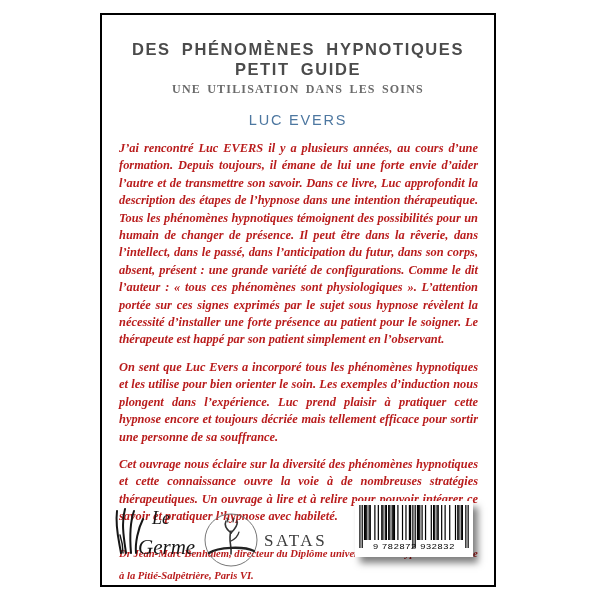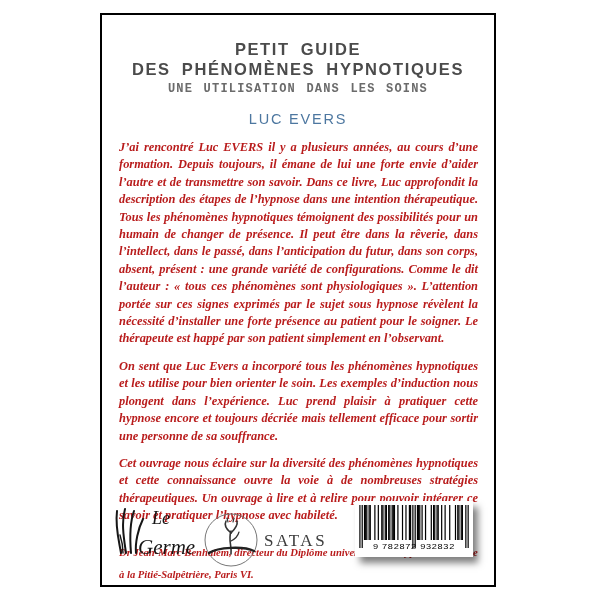--- a/index.html
+++ b/index.html
@@ -12,21 +12,21 @@
     background:#ffffff; border:2px solid #000; box-sizing:border-box;
     overflow:hidden;
   }
   .header { text-align:center; margin-top:24px; }
   .title {
     font-family:"Liberation Sans", sans-serif; font-weight:bold;
     text-transform:uppercase; color:#4b4b4b;
     font-size:16.5px; line-height:20px; letter-spacing:1.6px; word-spacing:5px;
   }
   .subtitle {
-    font-family:Liberation Mono, monospace; font-weight:bold;
+    font-family:Liberation Serif, serif; font-weight:bold;
     text-transform:uppercase; color:#6b6b6b;
     font-size:12px; letter-spacing:1.2px; word-spacing:2px; margin-top:3px;
   }
   .author {
     font-family:"Liberation Sans", sans-serif; font-weight:normal;
     text-transform:uppercase; color:#4d77a0;
     font-size:14.5px; letter-spacing:1.8px; margin-top:15px;
   }
   .bodytext { margin:12px 16px 0 17px; }
   .bodytext p {
@@ -56,22 +56,22 @@
     font-family:"Liberation Sans", sans-serif; font-size:8px;
     letter-spacing:0.6px; text-anchor:middle; fill:#000;
   }
 </style>
 </head>
 <body>
 
 <div class="cover">
 
   <div class="header">
+    <div class="title">des phénomènes hypnotiques</div>
     <div class="title">Petit guide</div>
-    <div class="title">des phénomènes hypnotiques</div>
     <div class="subtitle">Une utilisation dans les soins</div>
     <div class="author">Luc Evers</div>
   </div>
 
   <div class="bodytext">
     <p>J’ai rencontré Luc EVERS il y a plusieurs années, au cours d’une formation. Depuis toujours, il émane de lui une forte envie d’aider l’autre et de transmettre son savoir. Dans ce livre, Luc approfondit la description des étapes de l’hypnose dans une intention thérapeutique. Tous les phénomènes hypnotiques témoignent des possibilités pour un humain de changer de présence. Il peut être dans la rêverie, dans l’intellect, dans le passé, dans l’anticipation du futur, dans son corps, absent, présent : une grande variété de configurations. Comme le dit l’auteur : « tous ces phénomènes sont physiologiques ». L’attention portée sur ces signes exprimés par le sujet sous hypnose révèlent la nécessité d’installer une forte présence au patient pour le soigner. Le thérapeute est happé par son patient simplement en l’observant.</p>
     <p>On sent que Luc Evers a incorporé tous les phénomènes hypnotiques et les utilise pour bien orienter le soin. Les exemples d’induction nous plongent dans l’expérience. Luc prend plaisir à pratiquer cette hypnose encore et toujours décriée mais tellement efficace pour sortir une personne de sa souffrance.</p>
     <p>Cet ouvrage nous éclaire sur la diversité des phénomènes hypnotiques et cette connaissance ouvre la voie à de nombreuses stratégies thérapeutiques. Un ouvrage à lire et à relire pour pouvoir intégrer ce savoir et pratiquer l’hypnose avec habileté.</p>
     <p class="attribution">Dr Jean-Marc Benhaiem, directeur du Diplôme universitaire d’Hypnose Médicale à la Pitié-Salpêtrière, Paris VI.</p>
   </div>

